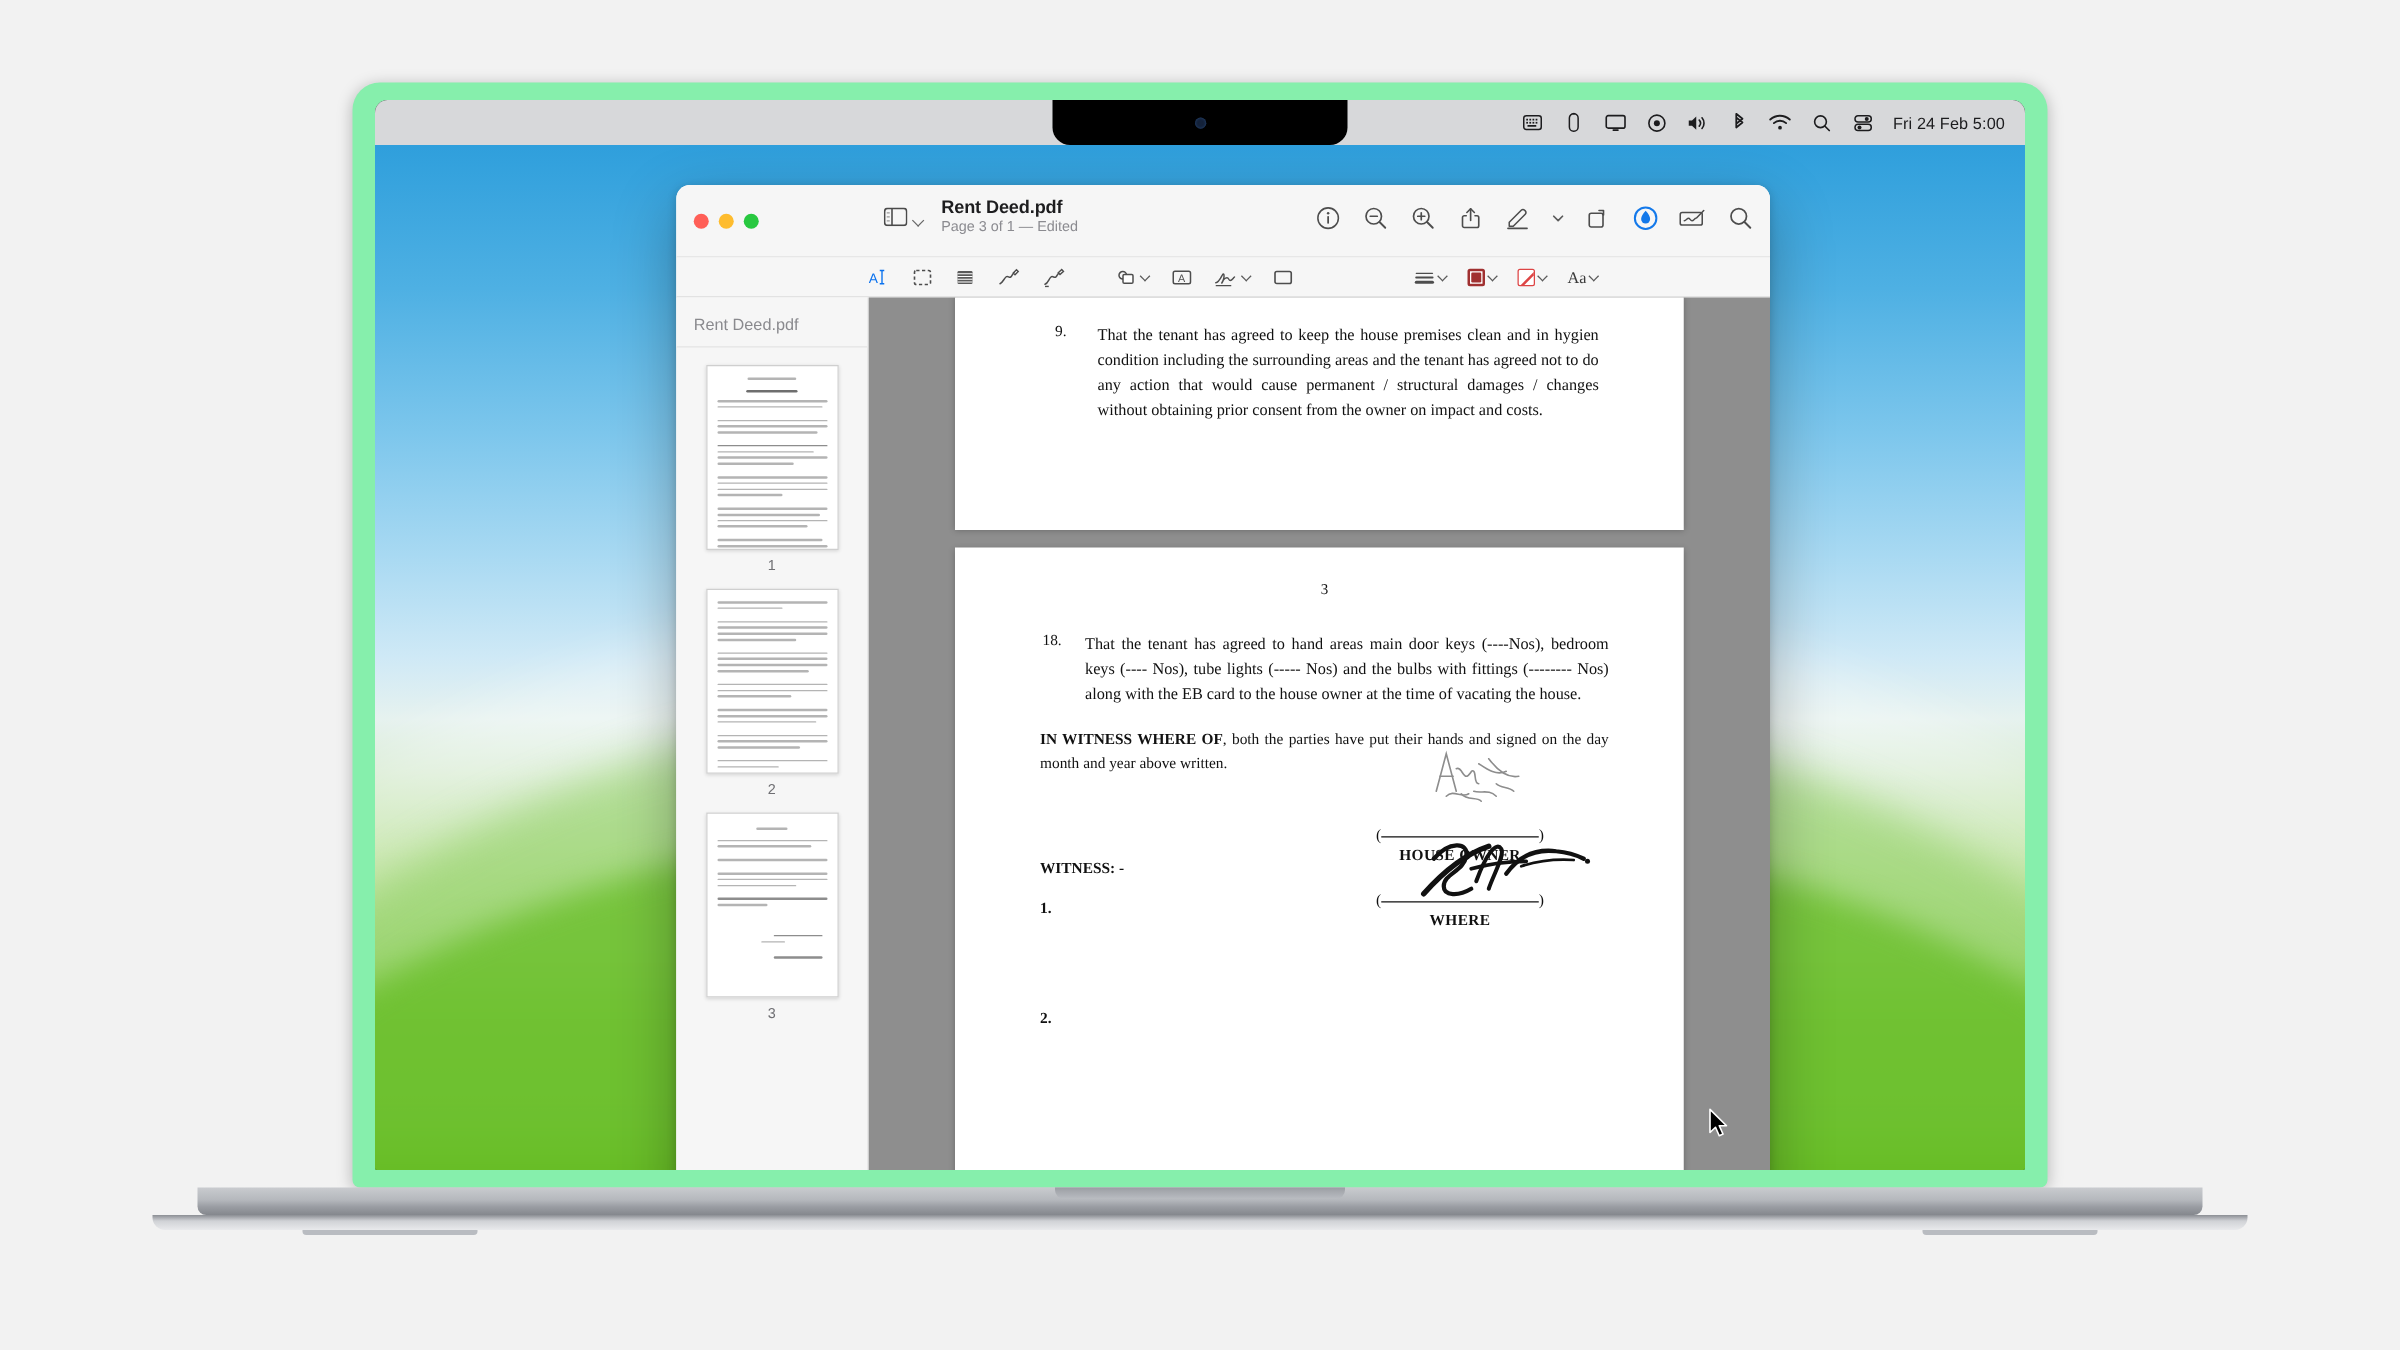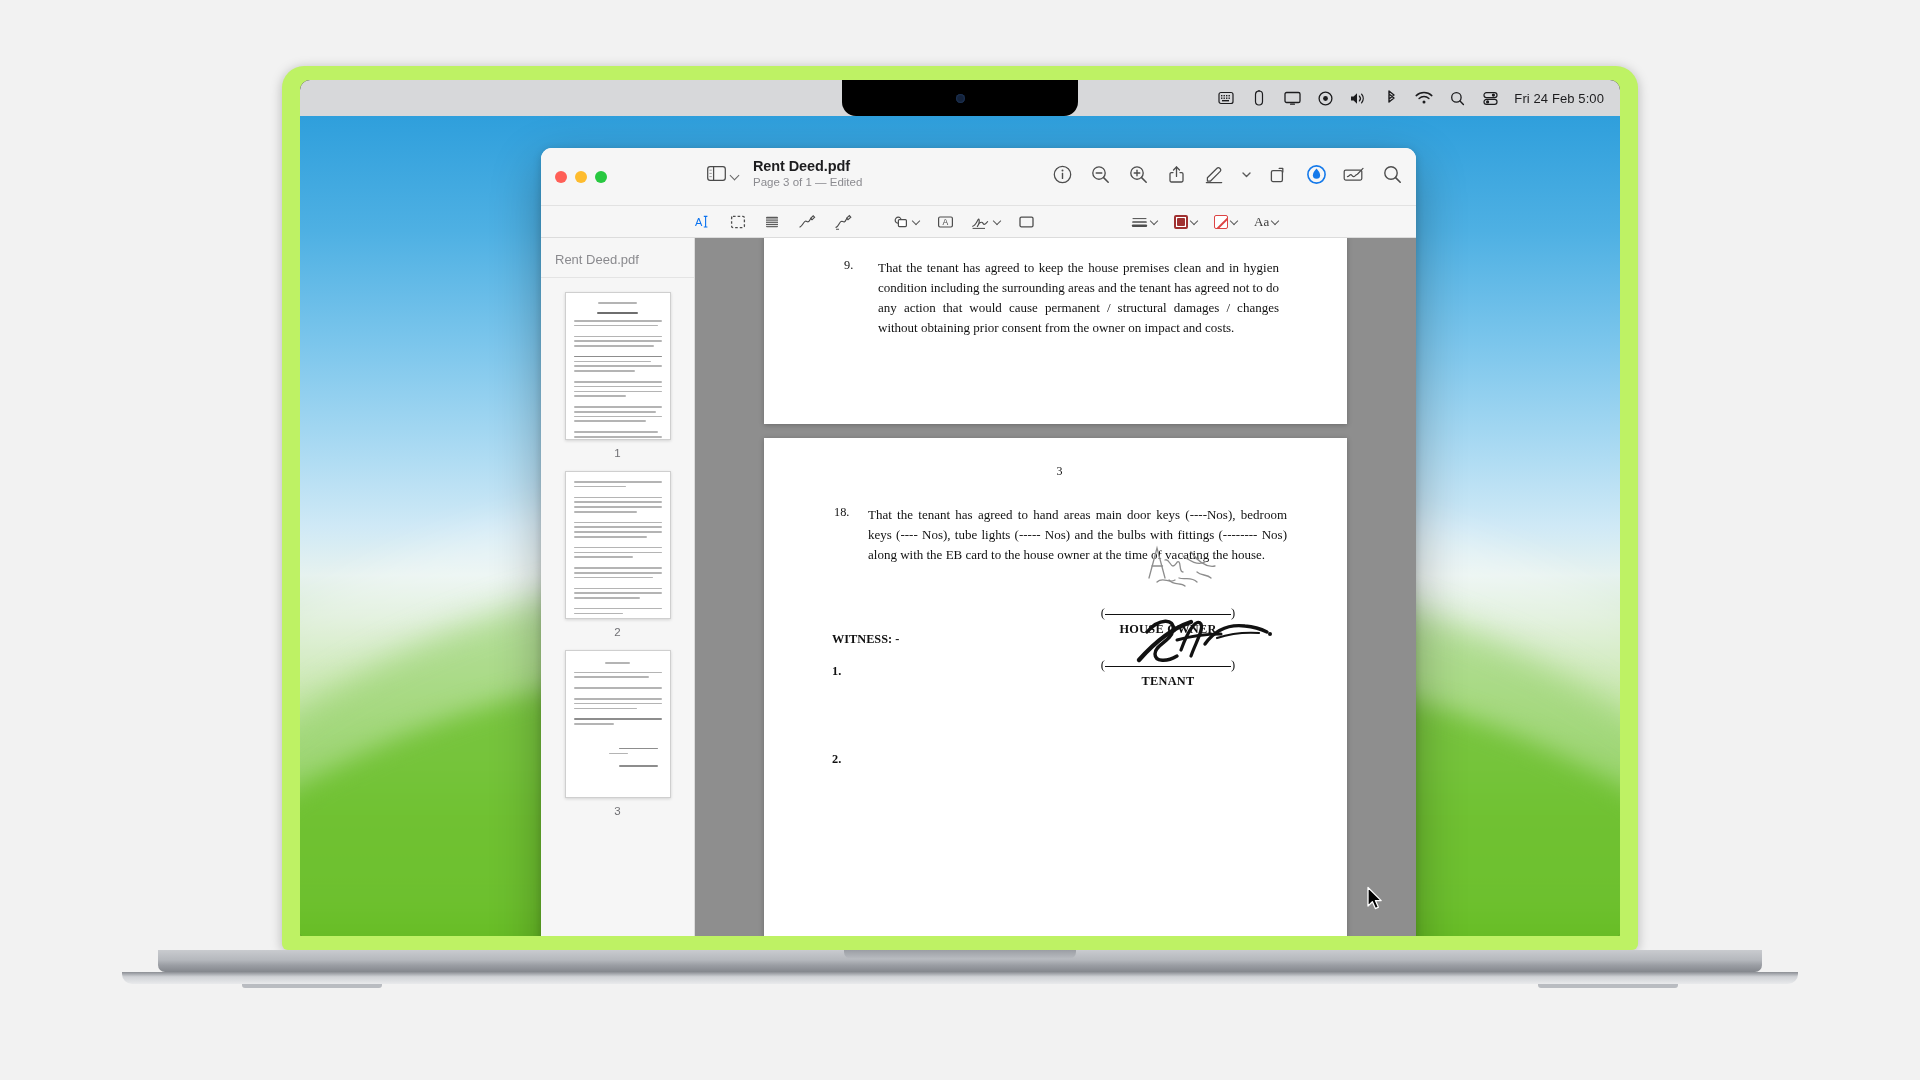--- a/index.html
+++ b/index.html
@@ -13,21 +13,21 @@
   
   #laptop {
     position: absolute;
     left: 282px; top: 66px;
     width: 1356px; height: 885px;
   }
   #screen-bezel {
     position: absolute;
     left: 0; top: 0;
     width: 1356px; height: 884px;
-    background: #bef264;
+    background: #86efac;
     border-radius: 22px 22px 6px 6px;
     box-shadow: 0 2px 12px rgba(0,0,0,.25);
   }
   #screen-inner {
     position: absolute;
     left: 18px; top: 14px;
     width: 1320px; height: 856px;
     background: #000;
     border-radius: 10px 10px 2px 2px;
     overflow: hidden;
@@ -651,20 +651,21 @@
 
             <div class="pdf-page" id="page-cur">
               <div class="doc">
                 <div class="page-no">3</div>
 
                 <div class="clause">
                   <div class="num">18.</div>
                   <div class="txt">That the tenant has agreed to hand areas main door keys (----Nos), bedroom keys (---- Nos), tube lights (-----  Nos) and the bulbs with fittings (-------- Nos) along with the EB card to the house owner at the time of vacating the house.</div>
                 </div>
 
+                <div class="para"><b>IN WITNESS WHERE OF</b><span>, both the parties have put their hands and signed on the day month and year above written.</span></div>
 
                 <div id="sig-block">
 
                   <svg class="sig-owner" width="92" height="58" viewBox="0 0 92 58">
                     <g fill="none" stroke="#8d8d8d" stroke-width="1.3" stroke-linecap="round">
                       <path d="M10 40 L18 10 L26 40"></path>
                       <path d="M13 28 L23.5 28"></path>
                       <path d="M26 22 c4 -2 5 6 8 6 3 0 4 -6 6 -4 2 2 0 10 4 10"></path>
                       <path d="M44 18 c6 4 14 10 22 6"></path>
                       <path d="M52 14 c6 8 14 16 24 14"></path>
@@ -687,21 +688,21 @@
                     <circle cx="137" cy="22" r="2" fill="#111"></circle>
                   </svg>
 
                   <div class="sig-right" style="top:24px;">
                     <div class="sig-line"><span>(</span><span class="bl"></span><span>)</span></div>
                     <div class="sig-role">HOUSE OWNER</div>
                   </div>
 
                   <div class="sig-right" style="top:76px;">
                     <div class="sig-line"><span>(</span><span class="bl"></span><span>)</span></div>
-                    <div class="sig-role">TENANT</div>
+                    <div class="sig-role">WHERE</div>
                   </div>
 
                   <div class="witness">WITNESS: -</div>
                   <div class="wit-1">1.</div>
                   <div class="wit-2">2.</div>
                 </div>
               </div>
             </div>
 
           </div>

